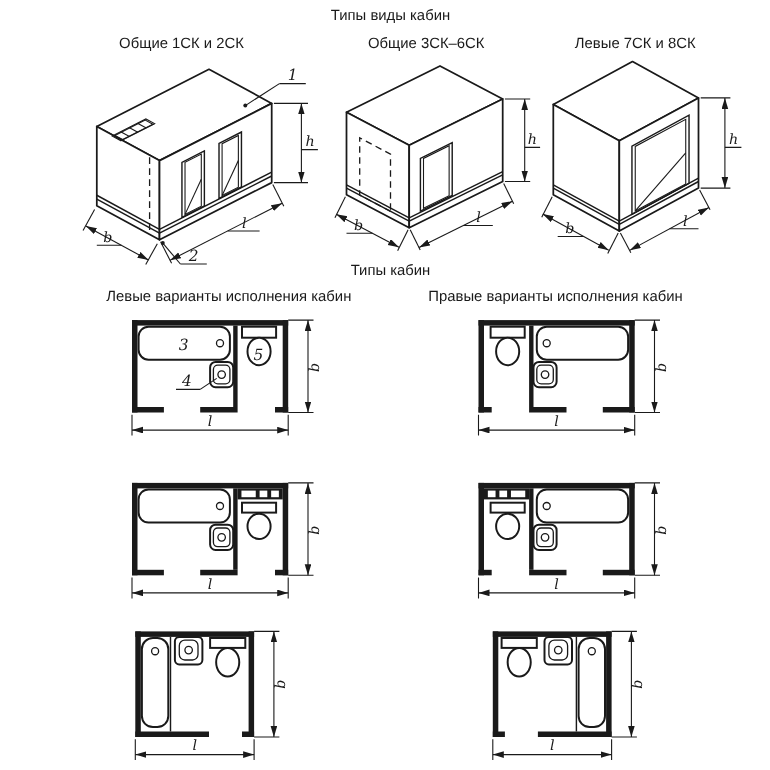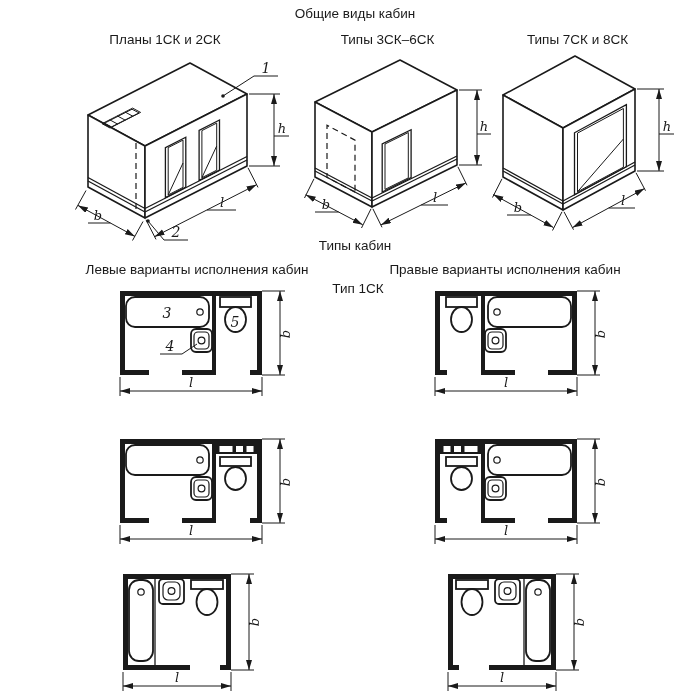--- a/index.html
+++ b/index.html
@@ -19,24 +19,24 @@
   .fx2{fill:none;stroke:#1a1a1a;stroke-width:1.2;}
   .dot{fill:#1a1a1a;}
   text.dl{font:italic 13px "DejaVu Serif",serif;fill:#1a1a1a;}
   text.num{font:italic 14px "DejaVu Serif",serif;fill:#1a1a1a;}
 </style>
 </head>
 <body>
 
 <div class="page">
 
-  <div class="cap" style="left:155px;top:6px;width:400px">Общие виды кабин</div>
-  <div class="cap" style="left:40px;top:32px;width:250px">Планы 1СК и 2СК</div>
-  <div class="cap" style="left:285px;top:32px;width:205px">Типы 3СК–6СК</div>
-  <div class="cap" style="left:480px;top:32px;width:195px">Типы 7СК и 8СК</div>
+  <div class="cap" style="left:155px;top:6px;width:400px">Типы виды кабин</div>
+  <div class="cap" style="left:40px;top:32px;width:250px">Общие 1СК и 2СК</div>
+  <div class="cap" style="left:285px;top:32px;width:205px">Общие 3СК–6СК</div>
+  <div class="cap" style="left:480px;top:32px;width:195px">Левые 7СК и 8СК</div>
 
   <svg class="abs" style="left:40px;top:50px" width="250" height="205" viewBox="0 0 250 205">
     <defs>
       <marker id="ar" markerUnits="userSpaceOnUse" markerWidth="12" markerHeight="8" refX="10" refY="3" orient="auto-start-reverse">
         <path d="M0,0 L10,3 L0,6 Z" fill="#1a1a1a"></path>
       </marker>
     </defs>
     <g>
       <polygon class="edge" points="105,96 207,44 150,13 48,65"></polygon>
       <polygon class="edge" points="105,168 48,137 48,65 105,96"></polygon>
@@ -169,23 +169,22 @@
     <g>
       <line class="dim" x1="86" y1="161.8" x2="95.5" y2="179.7"></line>
       <line class="dim" x1="158" y1="122.8" x2="167.5" y2="140.7"></line>
       <line class="dim" x1="94.5" y1="177.6" x2="166.5" y2="138.6" marker-start="url(#ar)" marker-end="url(#ar)"></line>
       <line class="dim" x1="130.7" y1="158" x2="157" y2="158"></line>
       <text class="dl" x="145" y="155" text-anchor="middle">l</text>
     </g>
   </svg>
 
   <div class="cap" style="left:155px;top:238px;width:400px">Типы кабин</div>
-  <div class="cap" style="left:47px;top:262px;width:300px">Левые варианты исполнения кабин</div>
+  <div class="cap" style="left:58px;top:262px;width:300px">Левые варианты исполнения кабин</div>
   <div class="cap" style="left:305px;top:262px;width:400px">Правые варианты исполнения кабин</div>
-  <div class="cap" style="left:158px;top:281px;width:400px">Тип 1СК</div>
 
   <svg class="abs" style="left:112px;top:288px" width="195" height="112" viewBox="0 0 195 112">
     <g>
       <rect class="wall" x="8" y="3" width="142" height="5"></rect>
       <rect class="wall" x="8" y="3" width="5" height="84"></rect>
       <rect class="wall" x="145" y="3" width="5" height="84"></rect>
       <rect class="wall" x="8" y="82" width="29" height="5"></rect>
       <rect class="wall" x="70" y="82" width="34" height="5"></rect>
       <rect class="wall" x="138" y="82" width="12" height="5"></rect>
       <rect class="wall" x="100" y="8" width="4" height="74"></rect>

